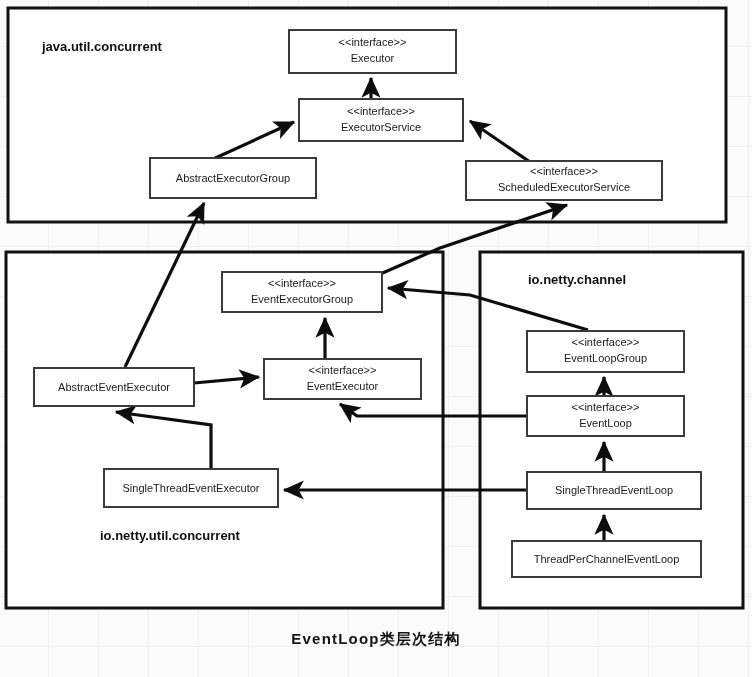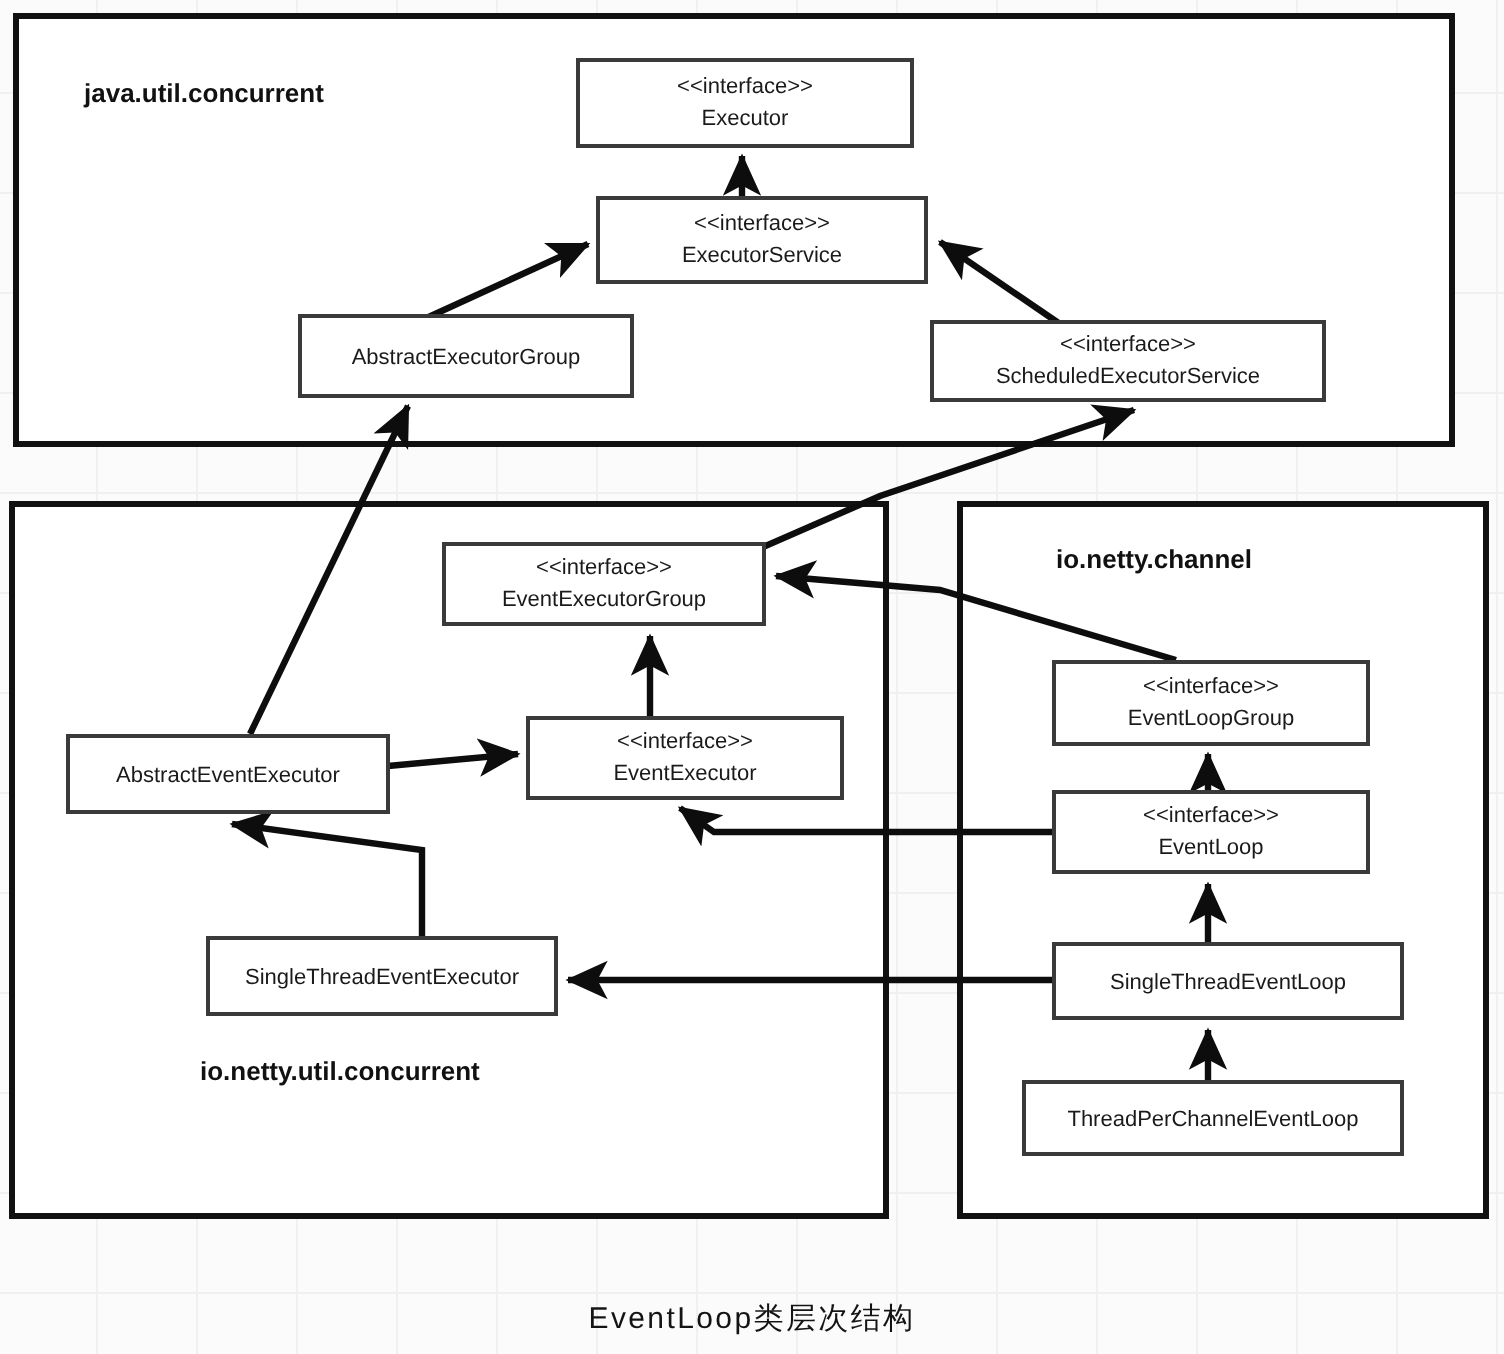--- a/index.html
+++ b/index.html
@@ -58,24 +58,23 @@
     stroke-linejoin: miter;
   }
   .caption {
     position: absolute;
     left: 0;
     right: 0;
     top: 630px;
     text-align: center;
     font-family: "Liberation Sans", sans-serif;
     font-size: 15px;
-    font-weight: normal;
+    font-weight: bold;
     letter-spacing: 1.2px;
     color: #141414;
-    margin-top: 20px;
   }
 </style>
 </head>
 <body>
 
 <div id="canvas">
 
   <svg id="diagram-svg" width="752" height="677" viewBox="0 0 752 677">
     <defs>
       <marker id="arrowhead" markerWidth="7" markerHeight="7" refX="6.2" refY="3.2" orient="auto" markerUnits="strokeWidth">

